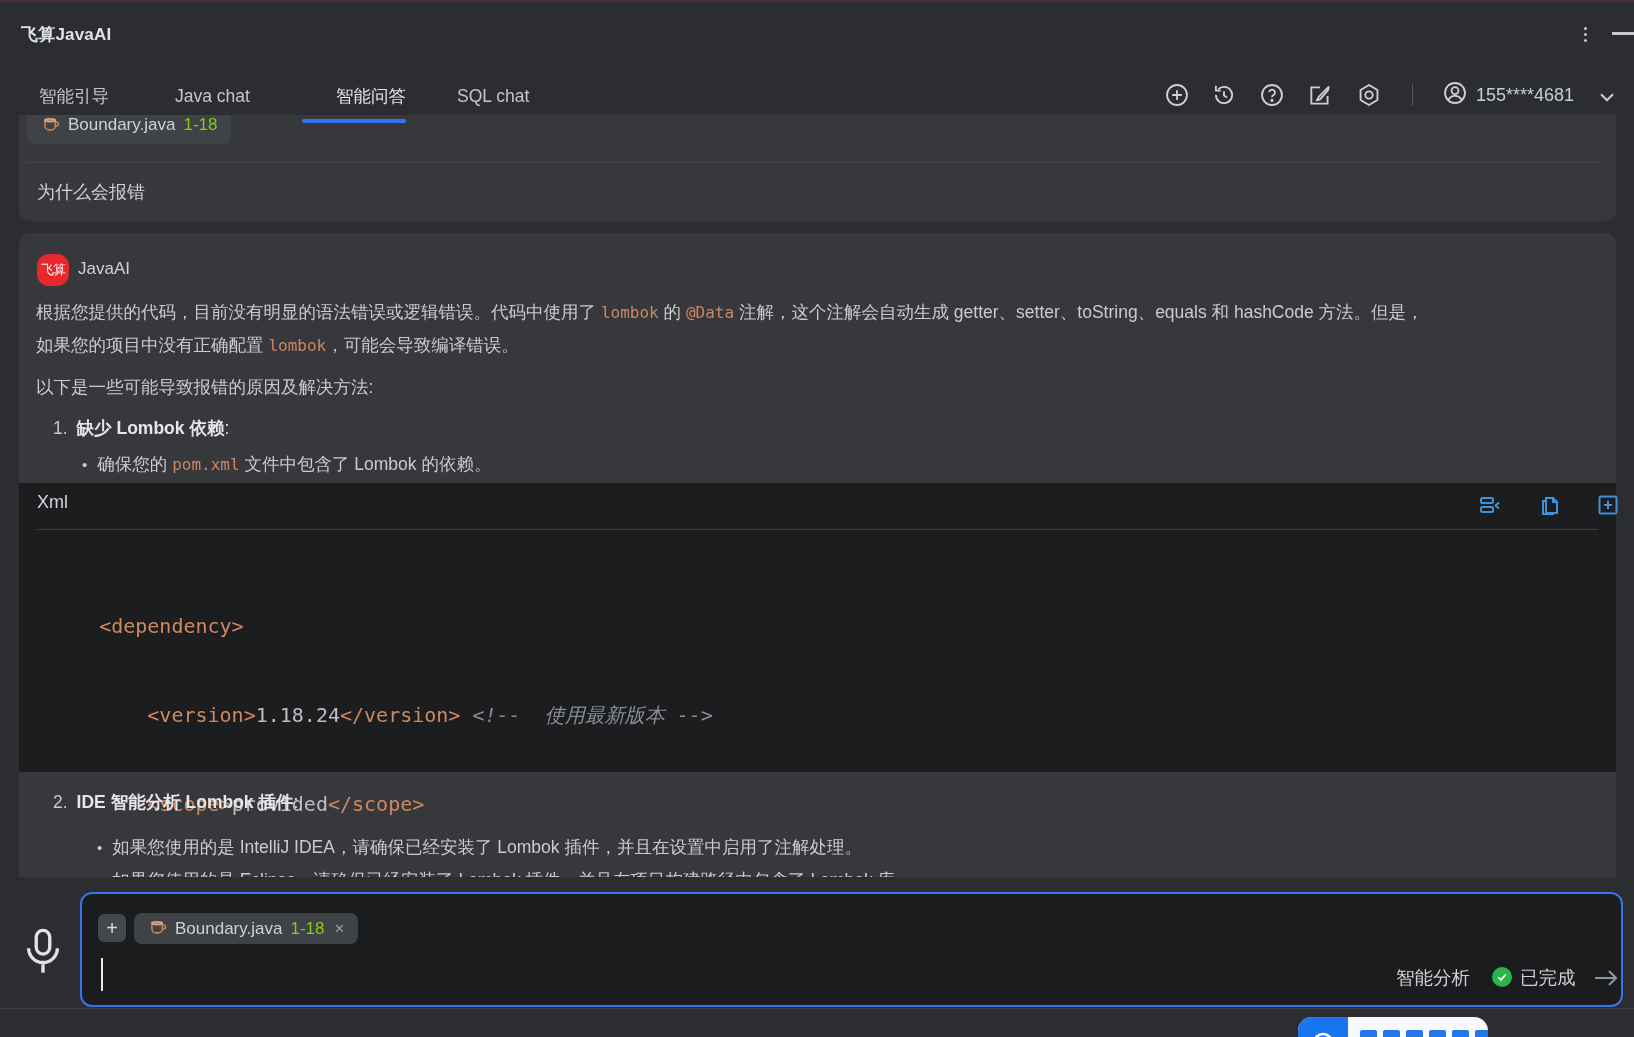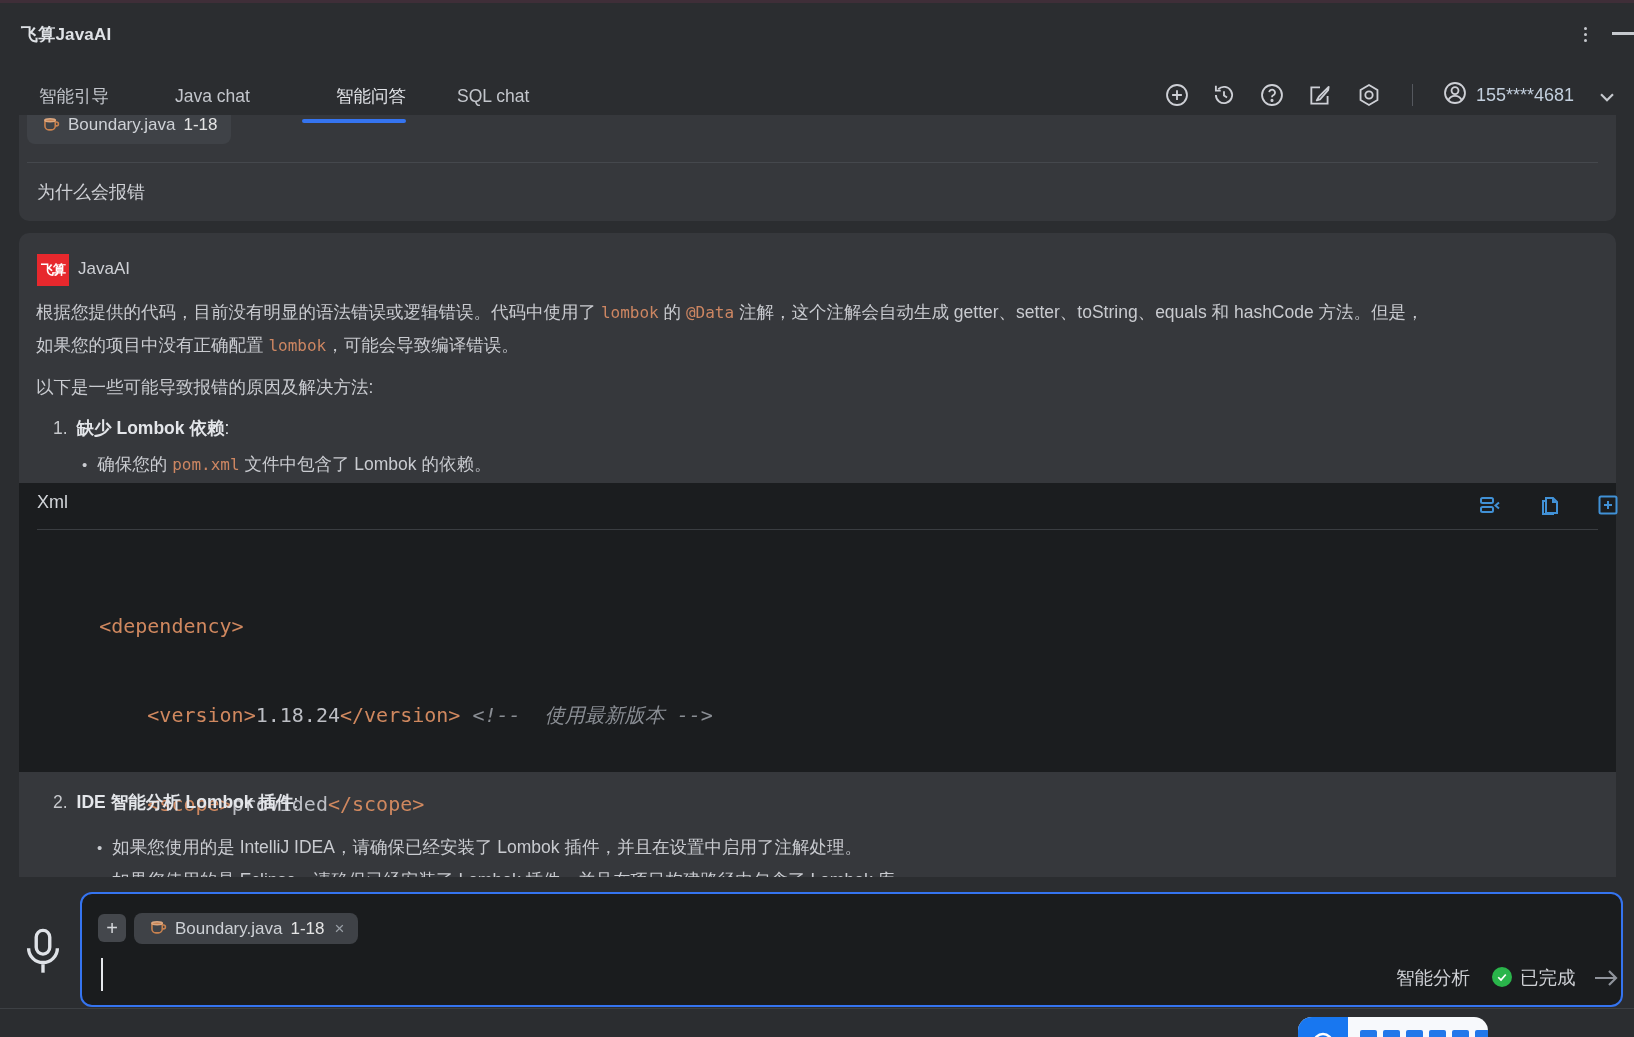--- a/index.html
+++ b/index.html
@@ -36,30 +36,30 @@
   .card { background:#36383c; border-radius:10px; }
   .user-card { left:19px; top:78px; width:1597px; height:143px; }
   .ai-card   { left:19px; top:233px; width:1597px; height:667px; }
 
   .file-chip {
     display:inline-flex; align-items:center; gap:8px;
     background:#3f4247; border-radius:8px; padding:0 14px; height:38px;
     cursor:pointer;
   }
   .chip-file { font-size:17px; color:#ced1d6; }
-  .chip-range { font-size:17px; color:#e5e5e5; }
+  .chip-range { font-size:17px; color:#84cc16; }
   .chip-close { font-size:17px; color:#9aa0a7; margin-left:2px; cursor:pointer; }
 
   .user-chip { left:27px; top:106px; }
   .user-divider { left:27px; top:162px; width:1571px; height:1px; background:#45484d; }
   .user-text { left:37px; top:180px; font-size:18px; color:#ced0d5; }
 
-  .ai-logo { left:37px; top:254px; width:32px; height:32px; background:#e7282d; border-radius:0;
+  .ai-logo { left:37px; top:254px; width:32px; height:32px; background:#e7282d; border-radius:12px;
              display:flex; align-items:center; justify-content:center;
-             color:#ffffff; font-weight:bold; font-size:13px; letter-spacing:-1px; }
+             color:#ffffff; font-weight:normal; font-size:13px; letter-spacing:-1px; }
   .ai-sender { left:78px; top:259px; font-size:17px; color:#ced0d5; }
 
   .md-line { white-space:nowrap; font-size:17.5px; color:#c9cbd0; }
   .seg-code { font-family:"DejaVu Sans Mono", monospace; color:#cd8662; font-size:16px; }
   .p1l1 { left:36px; top:300px; }
   .p1l2 { left:36px; top:333px; }
   .p2   { left:36px; top:375px; }
 
   .list-item { white-space:nowrap; font-size:17.5px; }
   .li-num { color:#c6c8cc; margin-right:9px; }

